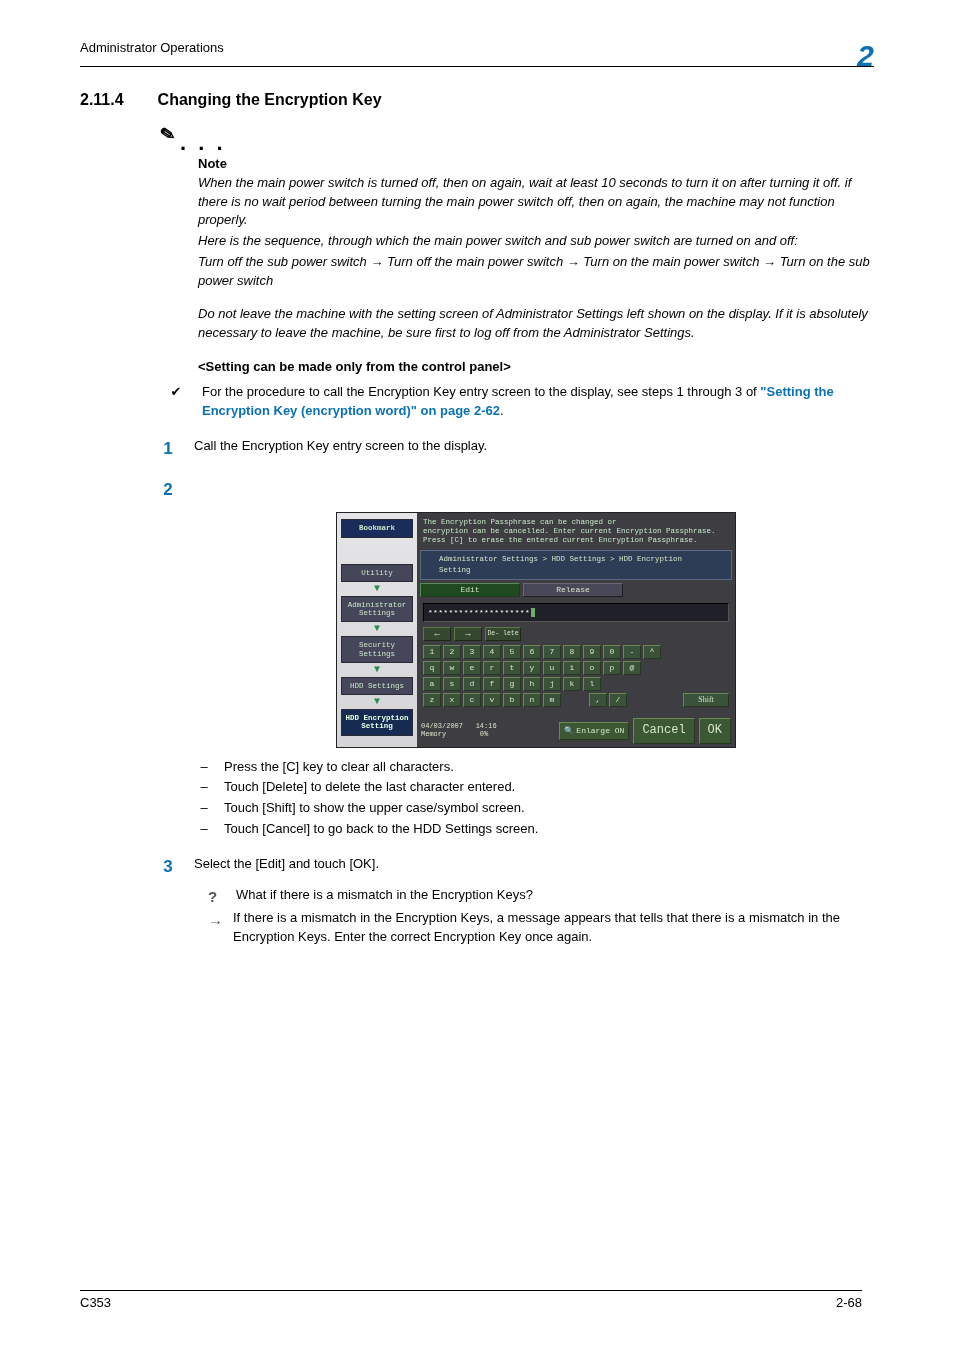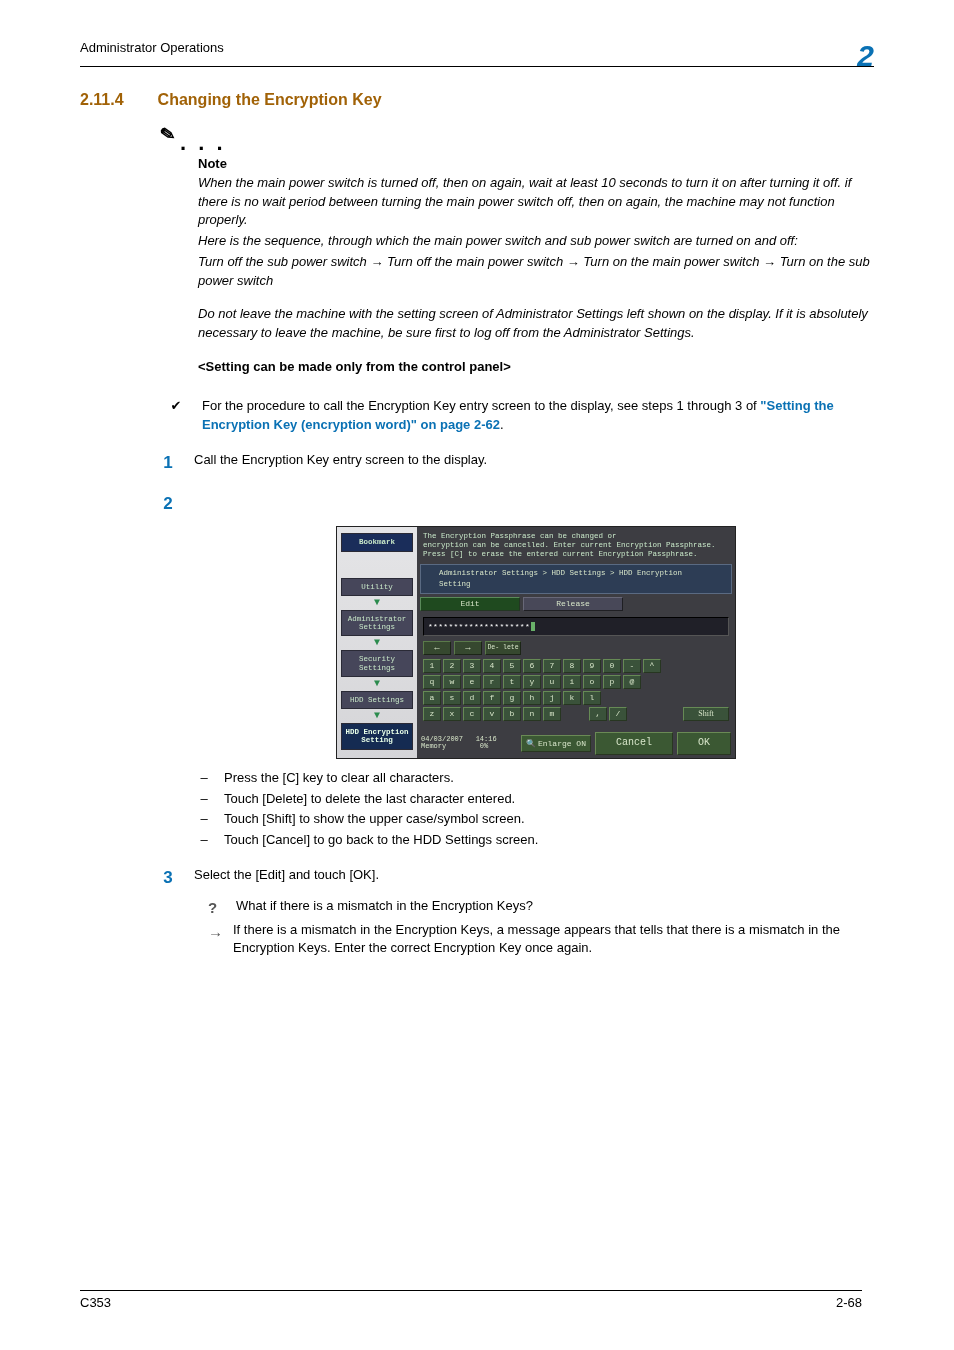--- a/index.html
+++ b/index.html
@@ -25,21 +25,21 @@
     font-size: 30px;
     font-style: italic;
     font-weight: bold;
     color: #0a71b4;
     line-height: 0.8;
     transform: translateY(4px);
   }
   .sec-heading {
     display: flex;
     gap: 34px;
-    color: #a16207;
+    color: #000000;
     font-weight: bold;
     font-size: 16px;
     margin-bottom: 18px;
   }
   .sec-heading .num { }
   .content { margin-left: 118px; font-size: 13px; line-height: 1.45; }
   .note-ellipsis {
     font-size: 22px;
     font-weight: bold;
     letter-spacing: 3px;
@@ -49,21 +49,21 @@
   .note-pen {
     position: absolute;
     left: -20px;
     top: -6px;
     font-size: 18px;
     transform: rotate(-10deg);
   }
   .note-label { font-weight: bold; font-size: 13px; margin-top: -4px; }
   .note-body { font-style: italic; margin-bottom: 14px; }
   .note-body p { margin-bottom: 2px; }
-  .heading-sub { font-weight: bold; margin: 16px 0 20px 0; }
+  .heading-sub { font-weight: bold; margin: 16px 0 6px 0; }
   .bullet-row { display: flex; gap: 18px; margin-bottom: 8px; }
   .bullet-mark { width: 16px; flex-shrink: 0; margin-left: -30px; text-align:center; font-weight:bold; }
   .check { font-weight: normal; }
   .link { color: #0a71b4; font-weight: bold; }
   .step-row { display: flex; gap: 18px; margin: 16px 0 6px 0; }
   .step-num { width: 16px; color: #0a71b4; font-weight: bold; font-size: 17px; margin-left: -38px; text-align:center; }
   .dash-list, .faq-list { margin-top: 6px; }
   .dash-item { display: flex; gap: 14px; margin-bottom: 2px; }
   .dash-item .dash { width: 12px; text-align:center; }
   .faq-item { display: flex; gap: 10px; margin-bottom: 2px; }
@@ -112,21 +112,21 @@
   .pr-field .cursor { display:inline-block; width:4px; height:9px; background:#69b069; margin-left:1px; }
   .arrows { display:flex; gap:3px; padding:2px 6px; }
   .abtn { width:28px; height:14px; background:#36482f; border:1px outset #5a7a4a; text-align:center; line-height:12px; font-size:9px; }
   .delbtn { width:36px; height:14px; background:#36482f; border:1px outset #5a7a4a; text-align:center; font-size:6.5px; padding-top:1px; }
   .kb { padding:2px 6px; display:flex; flex-direction:column; gap:2px; }
   .kbrow { display:flex; gap:2px; }
   .key { width:18px; height:14px; background:#3a523a; border:1px outset #668a55; text-align:center; font-size:8px; line-height:12px; }
   .key.wide { width:46px;font-family:Liberation Serif, serif; }
   .kbspacer { flex:1; }
   .pr-foot { margin-top:auto; display:flex; align-items:center; padding:3px 4px; background:#3d3d42; gap:4px; font-size:7px; }
-  .fbtn { padding:3px 20px; background:#3b5833; border:1px outset #6a8a55; font-size:10px; }
+  .fbtn { padding:3px 8px; background:#3b5833; border:1px outset #6a8a55; font-size:12px; }
   .enlarge { display:flex; align-items:center; gap:2px; padding:2px 4px; background:#3b5833; border:1px outset #6a8a55; font-size:8px; }
 
   .footer {
     position: absolute;
     bottom: 40px;
     left: 80px;
     right: 92px;
     display: flex;
     justify-content: space-between;
     font-size: 13px;

